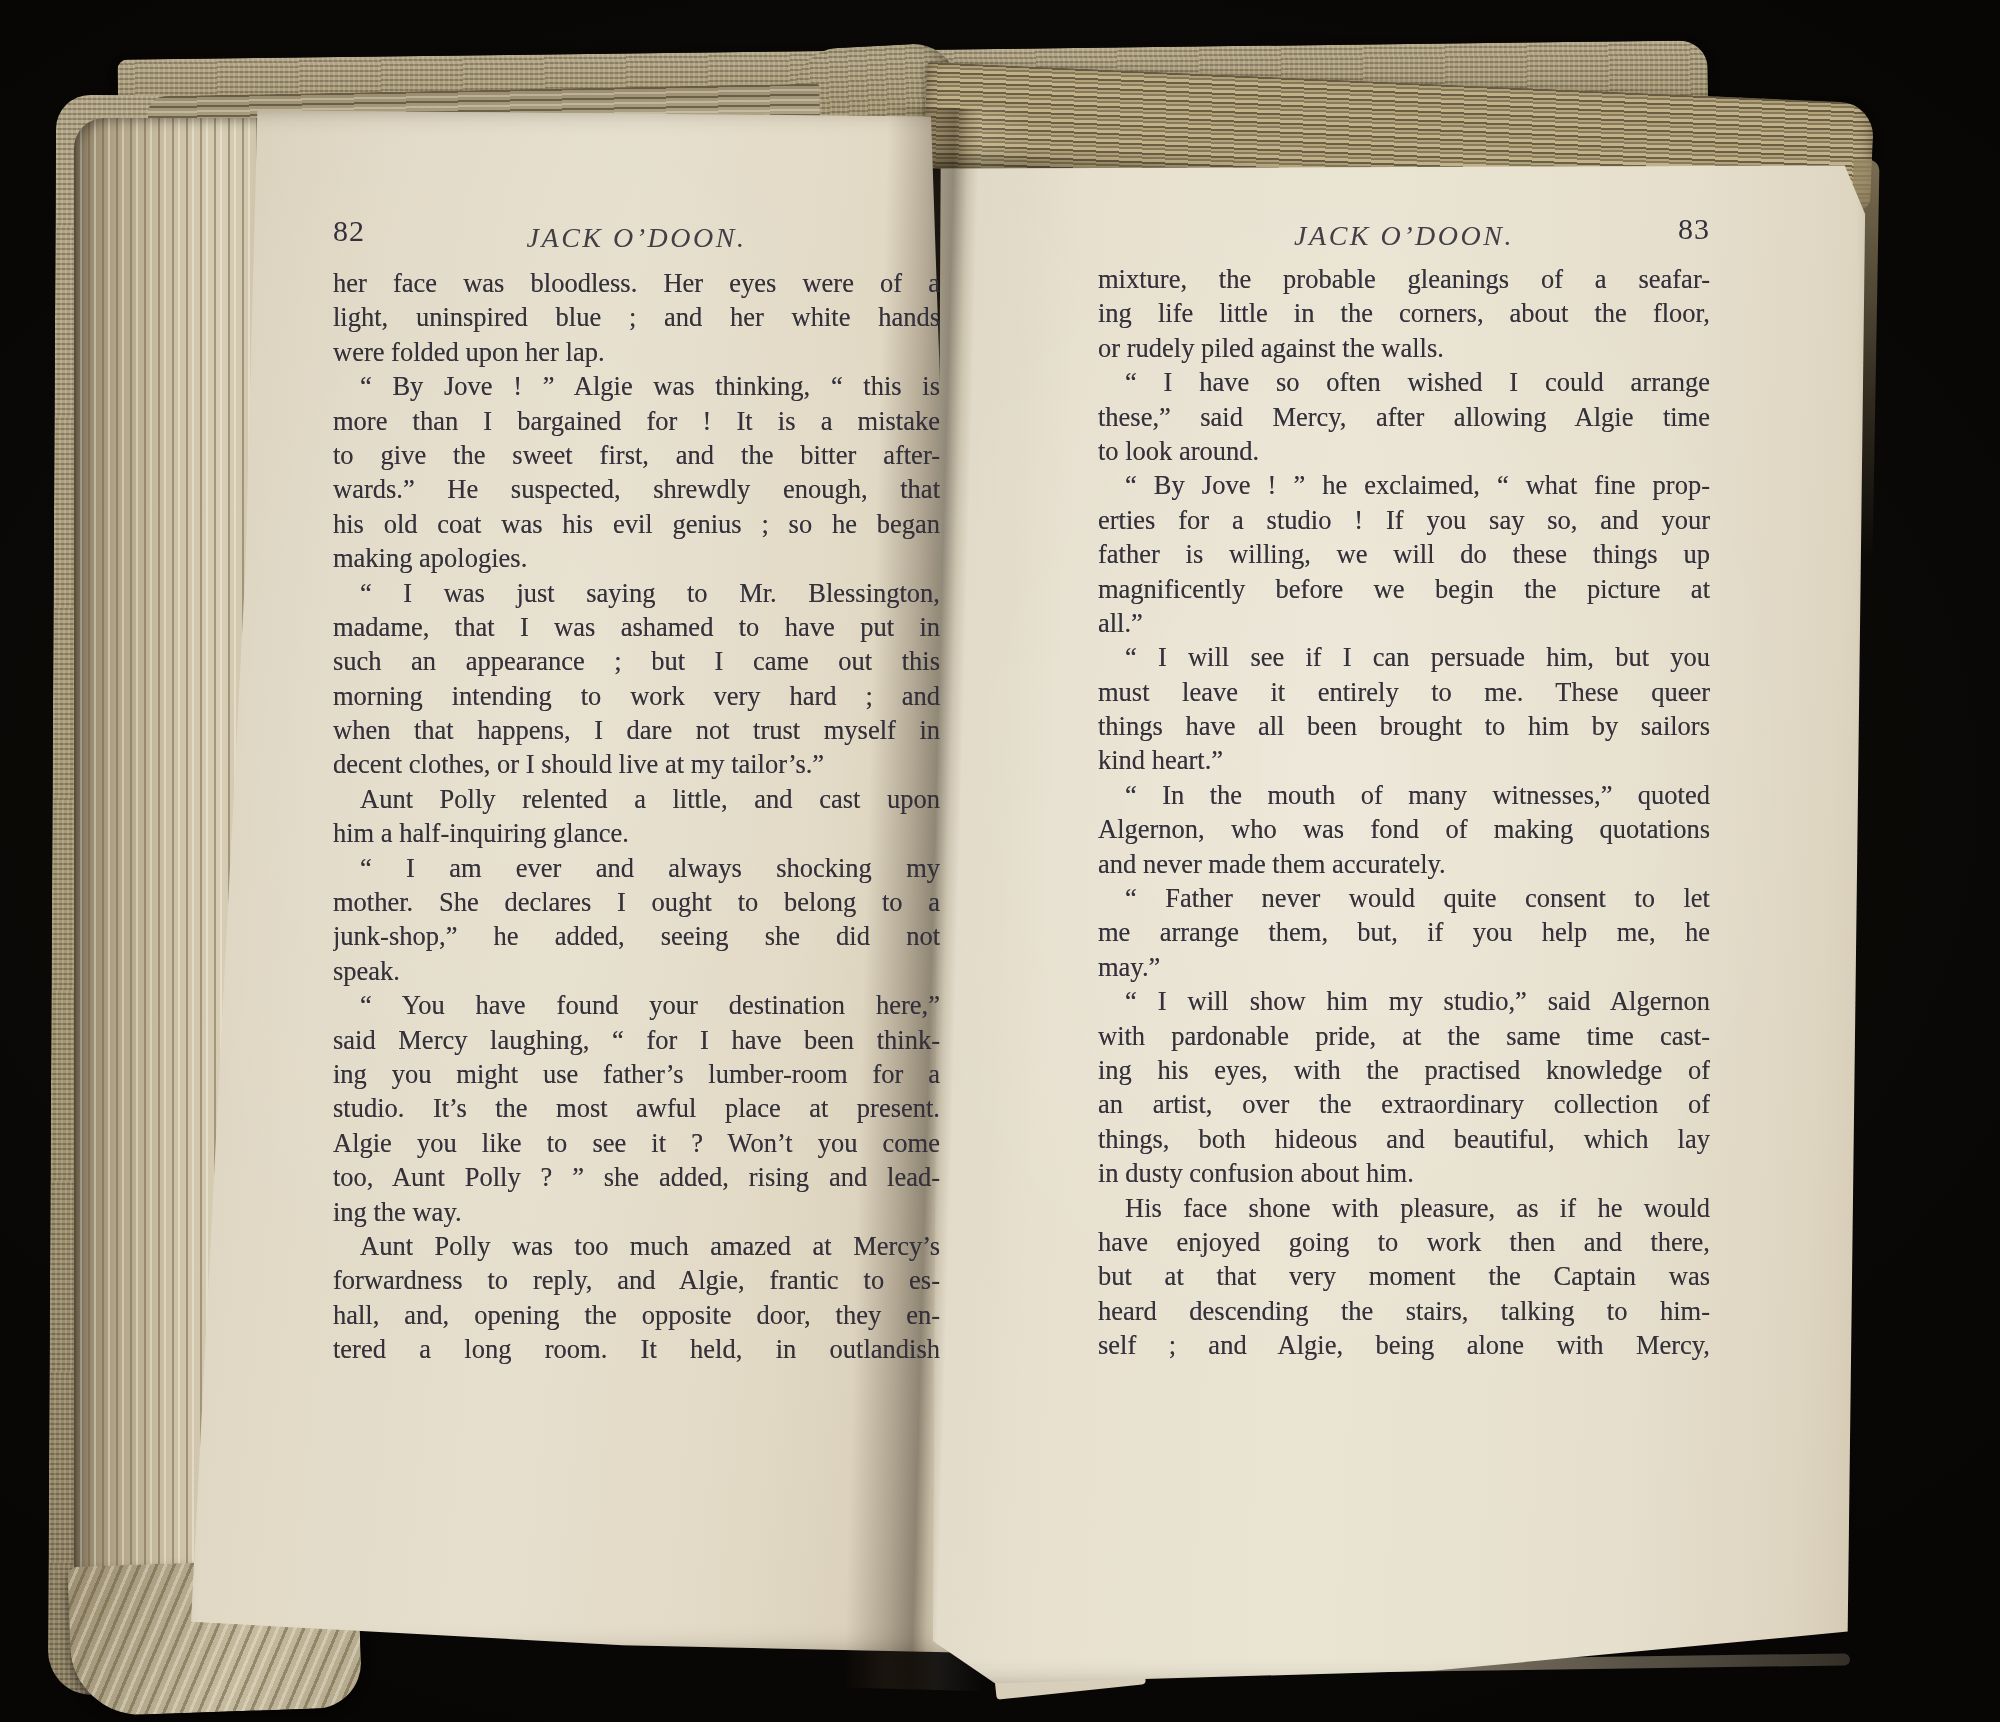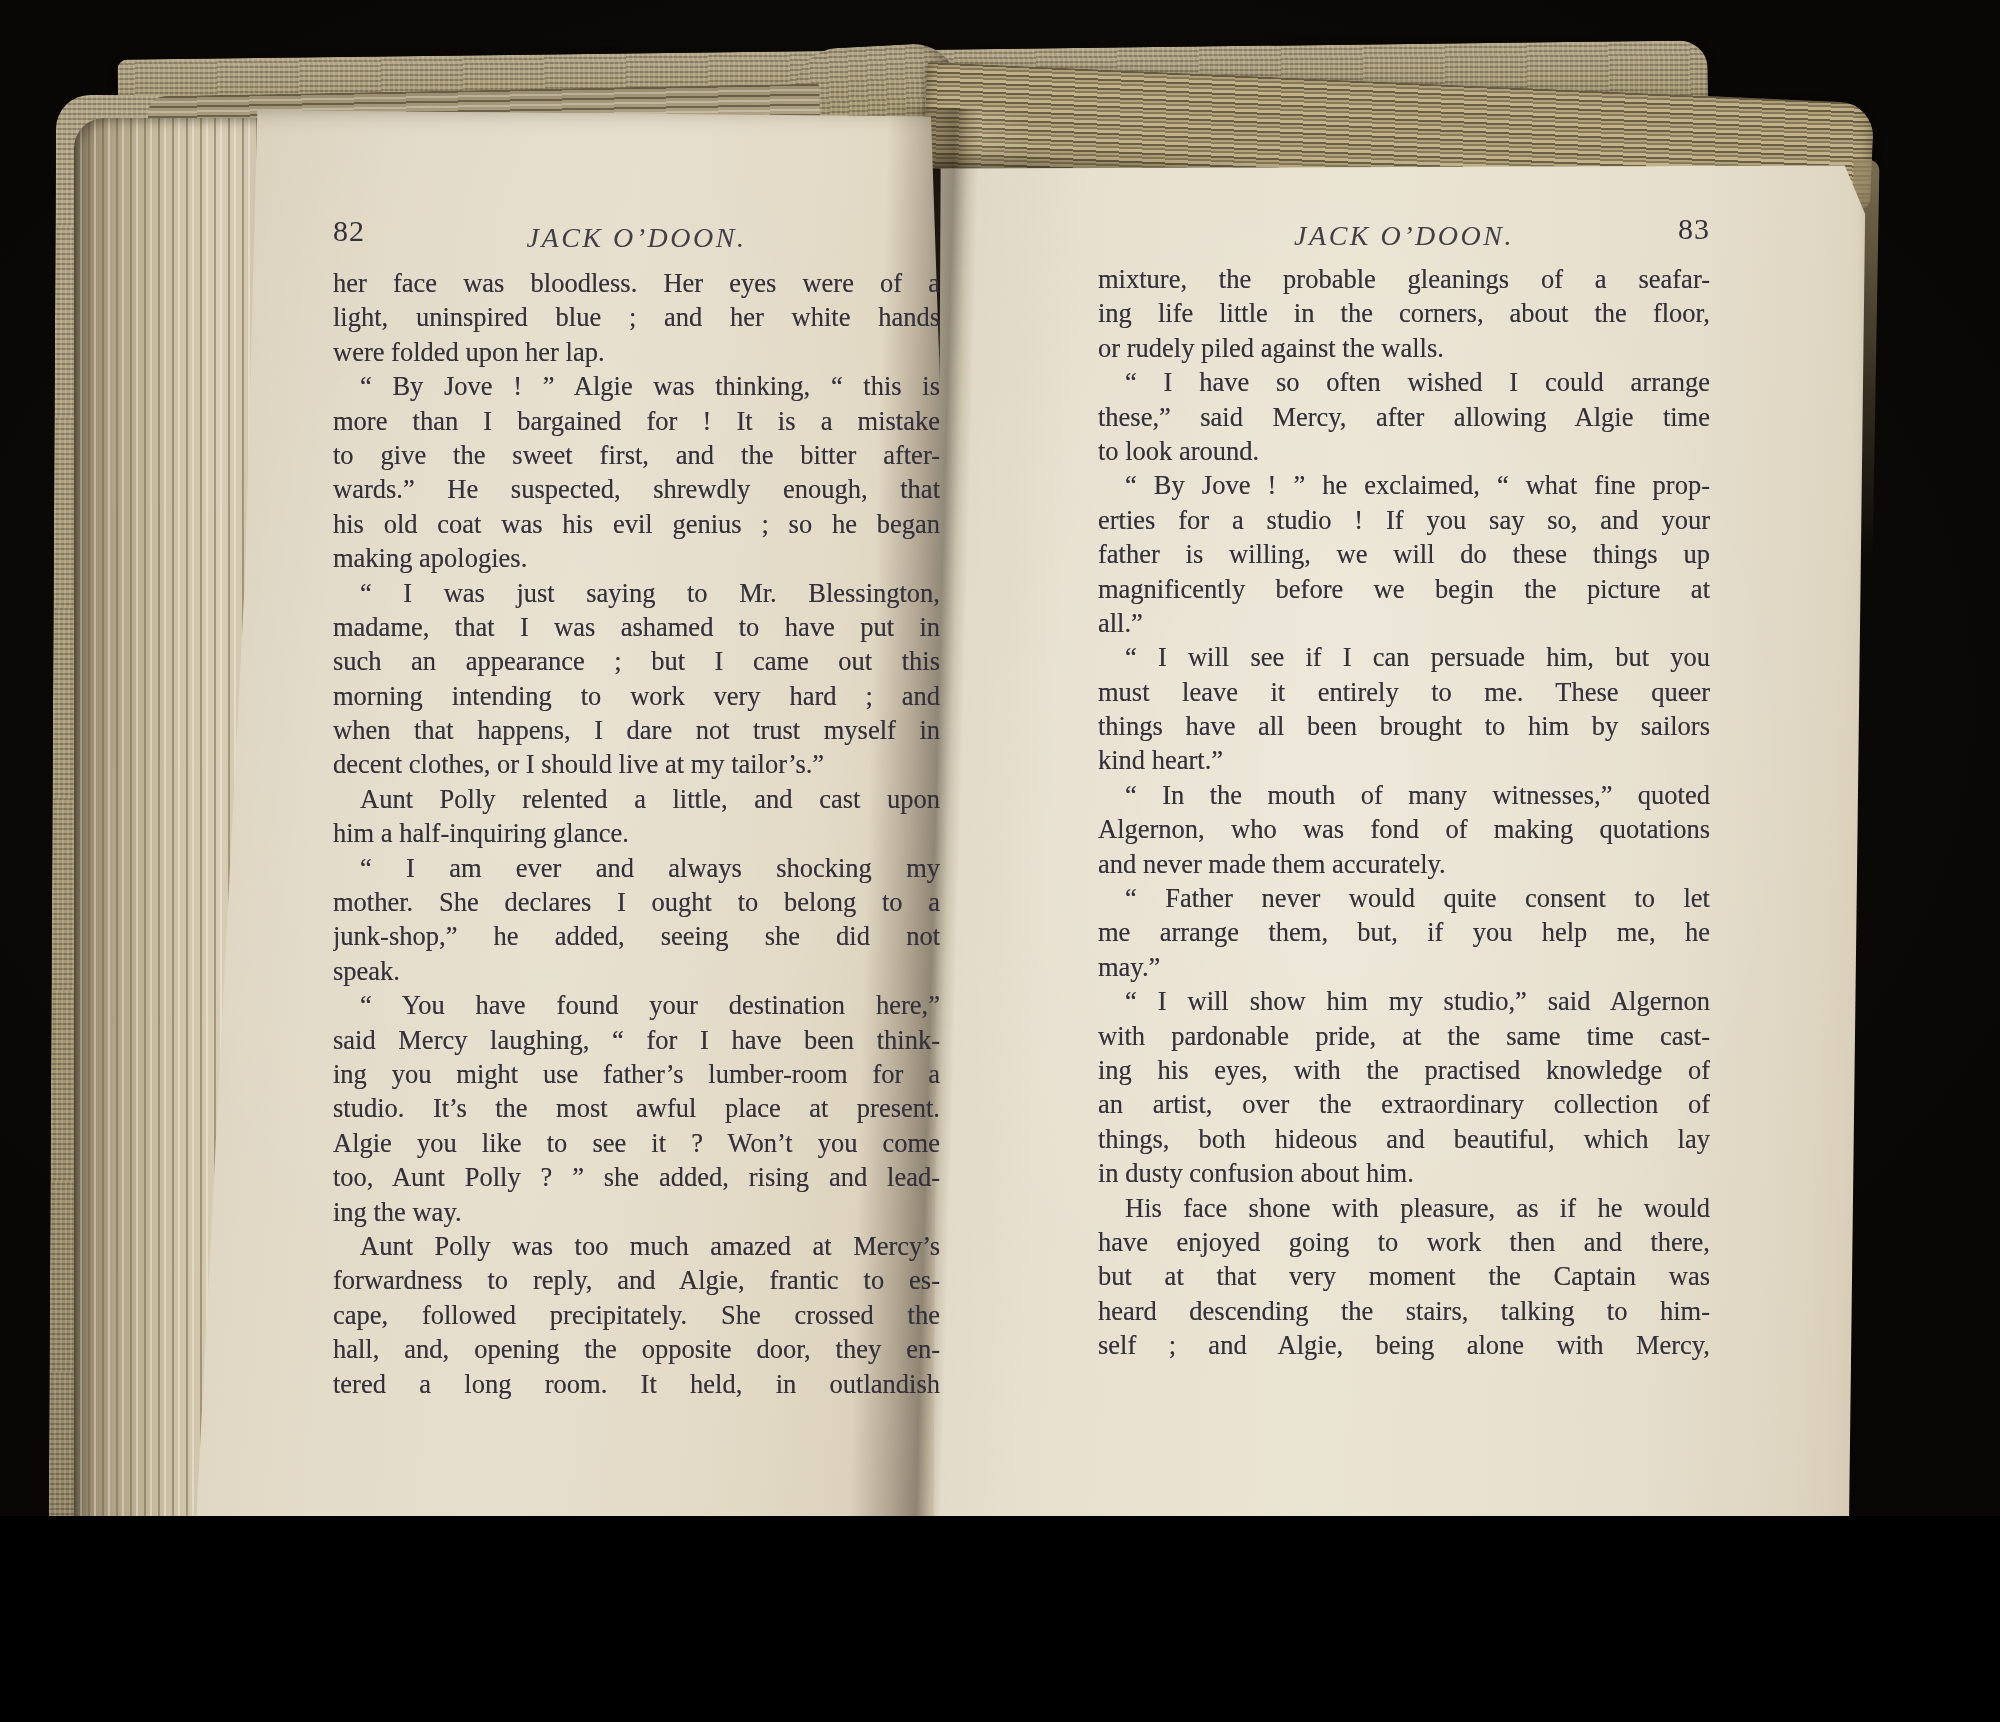--- a/index.html
+++ b/index.html
@@ -1,16 +1,16 @@
 <!DOCTYPE html>
 <html style="--background: #0c0a07; --paper: #e6dfcd; --ink: #34313b; --cloth: #a39672; --gilt: #a6966f;"><head>
 <meta charset="utf-8">
 <style>
   html,body{margin:0;padding:0;background:#000;}
-  .stage{position:relative;width:2000px;height:1516px;overflow:hidden;
+  .stage{position:relative;width:2000px;height:1722px;overflow:hidden;
          font-family:"Liberation Serif","DejaVu Serif",serif;}
   .backdrop{position:absolute;inset:0;
     background:radial-gradient(1400px 1000px at 48% 46%, #12100c 0%, #0c0a07 55%, #080605 100%);}
   
   .cloth{background:
       repeating-linear-gradient(90deg, rgba(255,248,228,.14) 0 2px, rgba(0,0,0,0) 2px 5px),
       repeating-linear-gradient(0deg, rgba(35,28,16,.28) 0 2px, rgba(0,0,0,0) 2px 5px),
       linear-gradient(180deg,#b3a688 0%,#a39672 55%,#8d8164 100%);}
   .cloth-top{position:absolute;left:118px;top:50px;width:1590px;height:100px;
       transform:rotate(-0.7deg);border-radius:10px 28px 12px 8px;
@@ -147,21 +147,20 @@
       <div class="tline e">speak.</div>
       <div class="tline i">“ You have found your destination here,”</div>
       <div class="tline">said Mercy laughing, “ for I have been think-</div>
       <div class="tline">ing you might use father’s lumber-room for a</div>
       <div class="tline">studio.  It’s the most awful place at present.</div>
       <div class="tline">Algie you like to see it ?  Won’t you come</div>
       <div class="tline">too, Aunt Polly ? ” she added, rising and lead-</div>
       <div class="tline e">ing the way.</div>
       <div class="tline i">Aunt Polly was too much amazed at Mercy’s</div>
       <div class="tline">forwardness to reply, and Algie, frantic to es-</div>
-      <div class="tline">cape, followed precipitately.  She crossed the</div>
       <div class="tline">hall, and, opening the opposite door, they en-</div>
       <div class="tline">tered a long room.  It held, in outlandish</div>
     </div>
 
   <div class="header head-83">
     <span class="rhead">JACK O’DOON.</span>
     <span class="pnum">83</span>
   </div>
   <div class="textcol col-83">
       <div class="tline">mixture, the probable gleanings of a seafar-</div>

